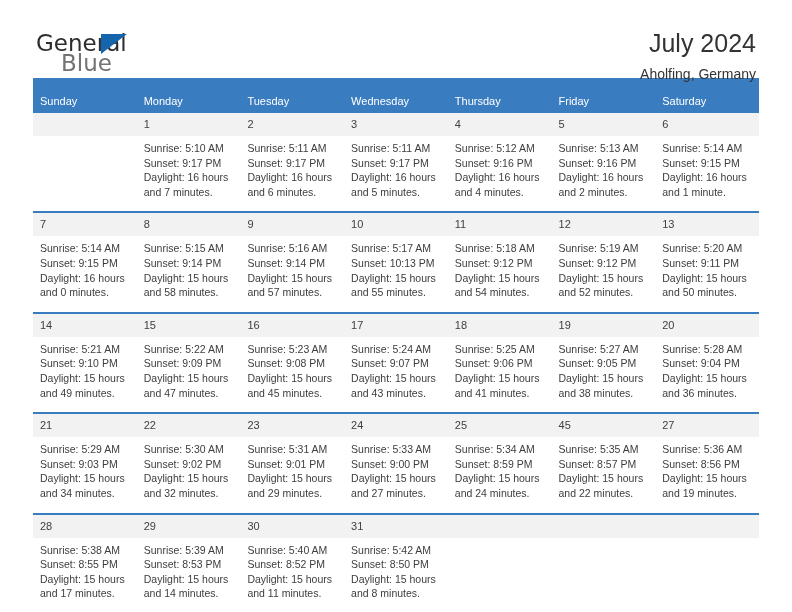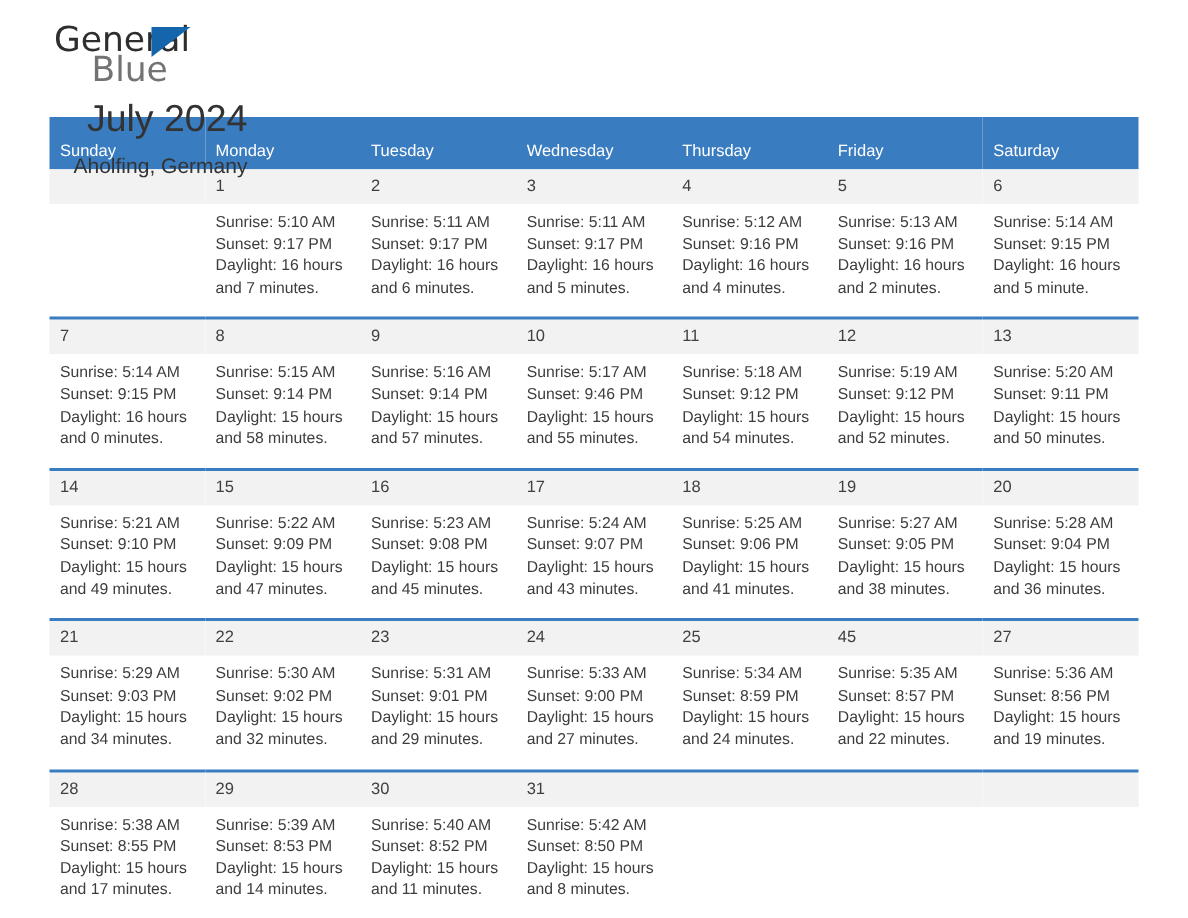--- a/index.html
+++ b/index.html
@@ -20,24 +20,23 @@
     height: 612px;
     box-sizing: border-box;
     padding: 0 33px;
   }
 
   
   .header {
     display: flex;
     align-items: flex-start;
     justify-content: space-between;
-    padding-top: 12px;
+    padding-top: 28px;
     height: 72px;
     box-sizing: border-box;
-    flex-direction: column;
   }
   .logo {
     position: relative;
     width: 120px;
     height: 52px;
     flex: 0 0 auto;
   }
   .logo-general {
     position: absolute;
     left: 3px;
@@ -222,21 +221,21 @@
               <div>Daylight: 16 hours</div>
               <div>and 2 minutes.</div>
             </div>
           </td>
           <td>
             <div class="daynum">6</div>
             <div class="cell-body">
               <div>Sunrise: 5:14 AM</div>
               <div>Sunset: 9:15 PM</div>
               <div>Daylight: 16 hours</div>
-              <div>and 5 minute.</div>
+              <div>and 1 minute.</div>
             </div>
           </td>
         </tr>
         <tr class="week-row">
           <td>
             <div class="daynum">7</div>
             <div class="cell-body">
               <div>Sunrise: 5:14 AM</div>
               <div>Sunset: 9:15 PM</div>
               <div>Daylight: 16 hours</div>
@@ -258,21 +257,21 @@
               <div>Sunrise: 5:16 AM</div>
               <div>Sunset: 9:14 PM</div>
               <div>Daylight: 15 hours</div>
               <div>and 57 minutes.</div>
             </div>
           </td>
           <td>
             <div class="daynum">10</div>
             <div class="cell-body">
               <div>Sunrise: 5:17 AM</div>
-              <div>Sunset: 9:46 PM</div>
+              <div>Sunset: 10:13 PM</div>
               <div>Daylight: 15 hours</div>
               <div>and 55 minutes.</div>
             </div>
           </td>
           <td>
             <div class="daynum">11</div>
             <div class="cell-body">
               <div>Sunrise: 5:18 AM</div>
               <div>Sunset: 9:12 PM</div>
               <div>Daylight: 15 hours</div>

